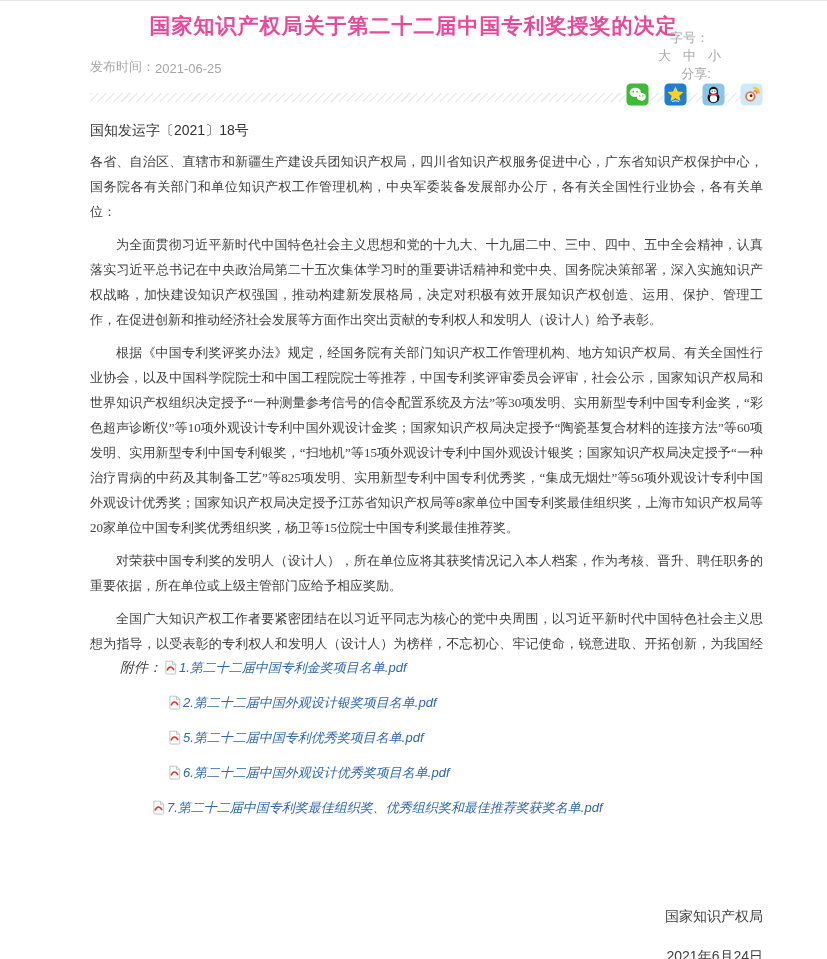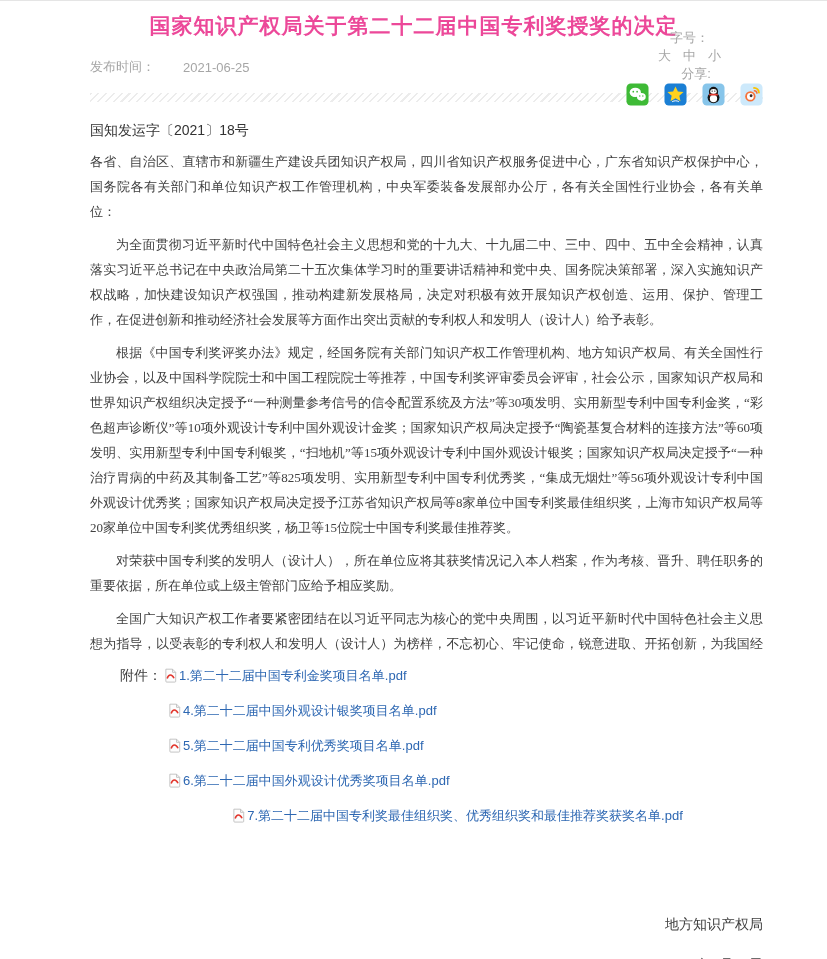--- a/index.html
+++ b/index.html
@@ -8,38 +8,38 @@
     font-family:"Liberation Sans","DejaVu Sans",sans-serif;
     color:#404040;border-top:1px solid #e5e5e5;box-sizing:border-box;
     position:relative;
   }
   .title{
     font-size:21px;font-weight:bold;color:#ec4899;text-align:center;
     margin:10px 0 0;line-height:29px;letter-spacing:1px;
   }
   .page{padding:0 64px 0 90px;}
   .meta{display:flex;align-items:center;margin-top:15px;font-size:13px;color:#a6a6a6;height:24px;}
-  .meta-left{display:flex;align-items:center;gap:28px;}
+  .meta-left{display:flex;align-items:flex-end;}
   .meta-right{margin-left:auto;display:flex;align-items:center;flex-direction:column;}
   .fs-opt{margin:0 6px;cursor:pointer;color:#a6a6a6;}
   .share-label{margin-left:13px;}
   .share-icons{display:flex;gap:15px;margin-left:10px;}
   .sicon{width:23px;height:23px;display:block;cursor:pointer;}
   .divider{
     margin-top:14px;height:9px;
     background:repeating-linear-gradient(135deg,#ececec 0,#ececec 1.5px,transparent 1.5px,transparent 5.5px);
   }
   .docnum{text-align:left;font-size:14px;color:#333;margin:19px 0 10px;line-height:18px;}
   .body{height:507px;overflow:hidden;}
   .body p{font-size:13px;line-height:25px;margin:0 0 8px;text-align:justify;color:#404040;font-family:Liberation Serif, serif;}
   .body p.indent{text-indent:2em;}
-  .attachments{height:237px;overflow:hidden;font-size:13px;margin-top:10px;}
+  .attachments{height:237px;overflow:hidden;font-size:13px;margin-top:2px;font-style:italic;}
   .att-row{margin:0 0 16px 78px;line-height:19px;}
   .att-row.first{margin-left:30px;}
-  .att-row.last{margin-left:62px;text-align:center;}
+  .att-row.last{margin-left:62px;}
   .att-label{color:#404040;font-size:14px;margin-right:2px;}
   .att-link{color:#2d67b2;text-decoration:none;font-size:13px;cursor:pointer;}
   .pdf-icon{display:inline-block;width:13px;height:15px;vertical-align:-3px;margin-right:2px;}
   .pdf-icon svg{display:block;}
   .signature{text-align:right;font-size:14px;color:#404040;margin-top:12px;}
   .sig-org{line-height:19px;}
   .sig-date{line-height:19px;margin-top:21px;}
 </style>
 </head>
 <body>
@@ -124,21 +124,21 @@
     <path d="M9.2 1.2v3.4h3.4" fill="none" stroke="#b9b9b9" stroke-width="0.9"></path>
     <path d="M3.4 11.2C5 6.2 8.6 6.2 10.8 11" stroke="#e2372e" stroke-width="1.7" fill="none"></path>
   </svg>
 </span><span>1.第二十二届中国专利金奖项目名单.pdf</span></a></div>
       <div class="att-row"><a class="att-link" href="#"><span class="pdf-icon">
   <svg width="13" height="15" viewBox="0 0 14 16">
     <path d="M2 1.2h7.2L12.6 4.6v9.6a.9.9 0 0 1-.9.9H2.9a.9.9 0 0 1-.9-.9z" fill="#fdfdfd" stroke="#b9b9b9" stroke-width="0.9"></path>
     <path d="M9.2 1.2v3.4h3.4" fill="none" stroke="#b9b9b9" stroke-width="0.9"></path>
     <path d="M3.4 11.2C5 6.2 8.6 6.2 10.8 11" stroke="#e2372e" stroke-width="1.7" fill="none"></path>
   </svg>
-</span><span>4.第二十二届中国外观设计银奖项目名单.pdf</span></a></div>
+</span><span>2.第二十二届中国外观设计银奖项目名单.pdf</span></a></div>
       <div class="att-row"><a class="att-link" href="#"><span class="pdf-icon">
   <svg width="13" height="15" viewBox="0 0 14 16">
     <path d="M2 1.2h7.2L12.6 4.6v9.6a.9.9 0 0 1-.9.9H2.9a.9.9 0 0 1-.9-.9z" fill="#fdfdfd" stroke="#b9b9b9" stroke-width="0.9"></path>
     <path d="M9.2 1.2v3.4h3.4" fill="none" stroke="#b9b9b9" stroke-width="0.9"></path>
     <path d="M3.4 11.2C5 6.2 8.6 6.2 10.8 11" stroke="#e2372e" stroke-width="1.7" fill="none"></path>
   </svg>
 </span><span>5.第二十二届中国专利优秀奖项目名单.pdf</span></a></div>
       <div class="att-row"><a class="att-link" href="#"><span class="pdf-icon">
   <svg width="13" height="15" viewBox="0 0 14 16">
     <path d="M2 1.2h7.2L12.6 4.6v9.6a.9.9 0 0 1-.9.9H2.9a.9.9 0 0 1-.9-.9z" fill="#fdfdfd" stroke="#b9b9b9" stroke-width="0.9"></path>
@@ -149,17 +149,17 @@
       <div class="att-row last"><a class="att-link" href="#"><span class="pdf-icon">
   <svg width="13" height="15" viewBox="0 0 14 16">
     <path d="M2 1.2h7.2L12.6 4.6v9.6a.9.9 0 0 1-.9.9H2.9a.9.9 0 0 1-.9-.9z" fill="#fdfdfd" stroke="#b9b9b9" stroke-width="0.9"></path>
     <path d="M9.2 1.2v3.4h3.4" fill="none" stroke="#b9b9b9" stroke-width="0.9"></path>
     <path d="M3.4 11.2C5 6.2 8.6 6.2 10.8 11" stroke="#e2372e" stroke-width="1.7" fill="none"></path>
   </svg>
 </span><span>7.第二十二届中国专利奖最佳组织奖、优秀组织奖和最佳推荐奖获奖名单.pdf</span></a></div>
     </div>
 
   <div class="signature">
-    <div class="sig-org">地方知识产权局</div>
+    <div class="sig-org">国家知识产权局</div>
     <div class="sig-date">2021年6月24日</div>
   </div>
 
 </div>
 
 </body></html>

